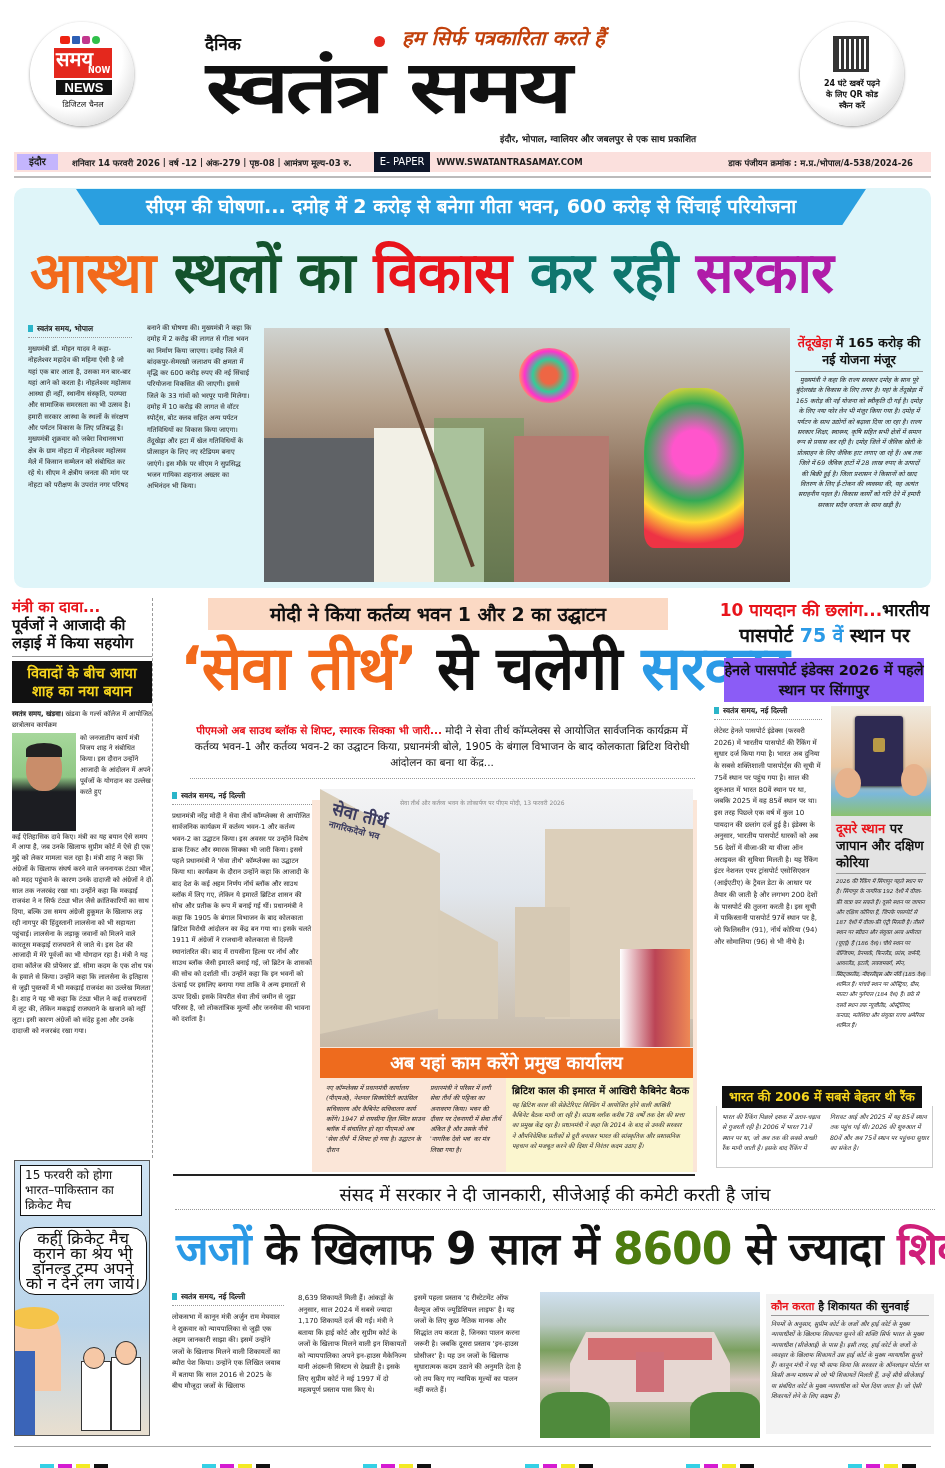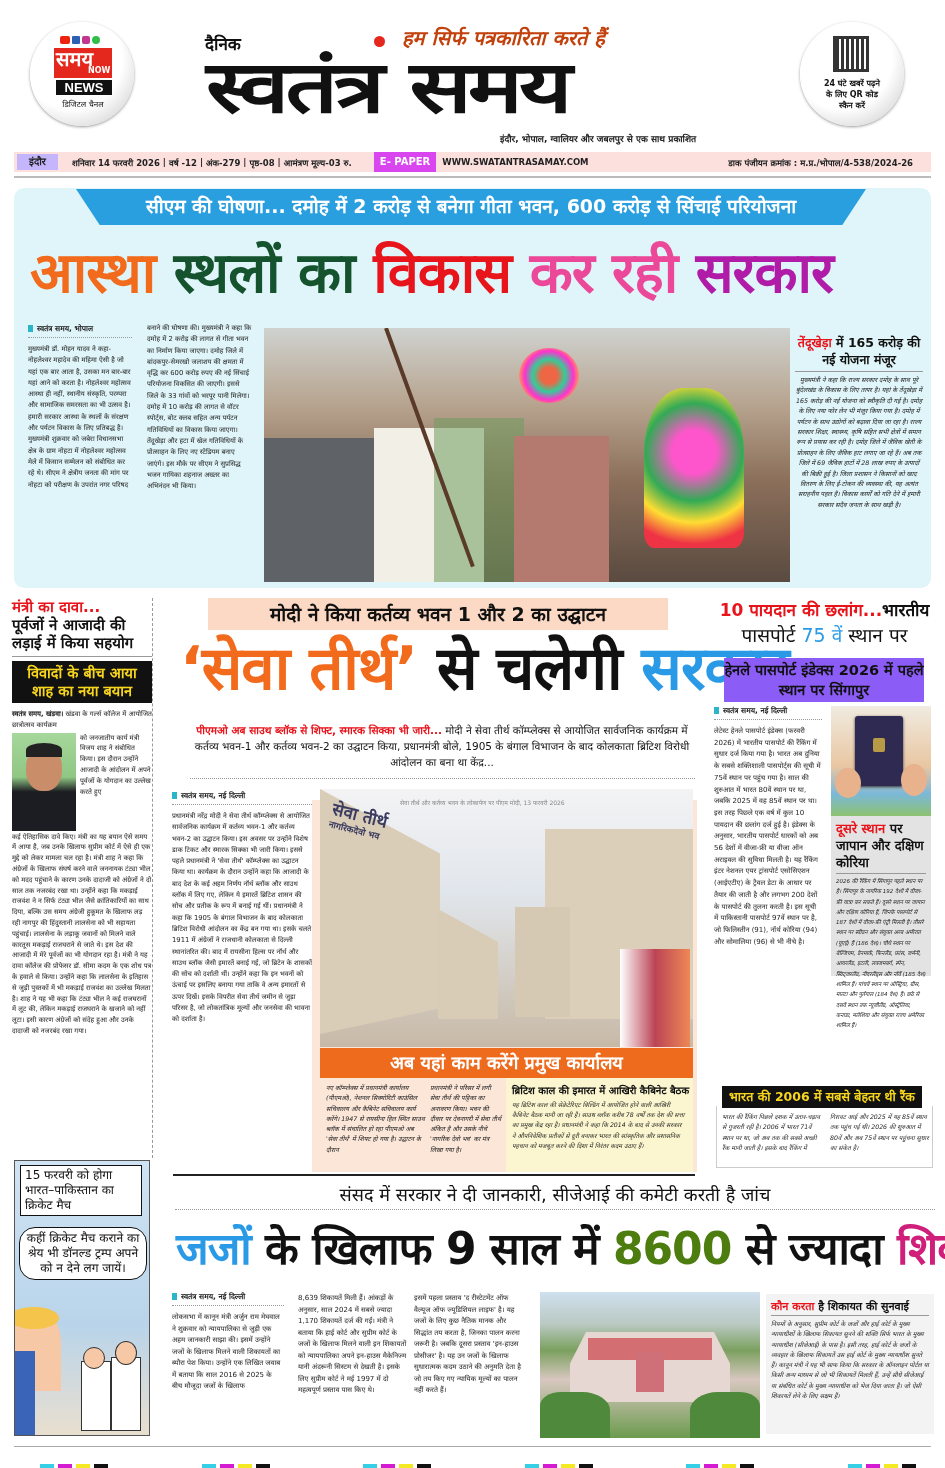--- a/index.html
+++ b/index.html
@@ -8,21 +8,21 @@
 .abs{position:absolute}
 .serif{font-family:"DejaVu Serif","Liberation Serif",serif}
 .col-text{font-size:7.2px;line-height:11px;color:#222;text-align:left;word-break:break-word}
 .byline{font-size:7.5px;font-weight:bold;color:#222;padding-bottom:4px;border-bottom:1px dotted #999;margin-bottom:6px;display:flex;align-items:center;gap:4px}
 .byline .sq{width:5px;height:7px;background:#2bb5c9;display:inline-block}
 .italic{font-style:italic}
 .photo{overflow:hidden}
 
 .logo-circle{border-radius:50%;background:radial-gradient(circle at 40% 35%,#fff 55%,#ddd 80%,#bbb 100%);box-shadow:0 1px 3px #999}
 .strip{background:#fbe0dd}
-.epaper{background:#d946ef;color:#fff;font-weight:bold}
+.epaper{background:#0f172a;color:#fff;font-weight:normal}
 
 .hl{font-weight:900;letter-spacing:-1px;white-space:nowrap}
 .dash-row span{display:inline-block;width:14px;height:4px;margin-right:4px}
 </style>
 </head>
 <body>
 
 <div class="abs logo-circle" style="left:30px;top:22px;width:104px;height:104px;">
   <div class="abs" style="left:30px;top:14px;display:flex;gap:2px;">
     <span style="width:10px;height:8px;background:#e21;border-radius:2px;display:block"></span>
@@ -70,21 +70,21 @@
 <div class="abs" style="left:14px;top:176px;width:917px;height:2px;background:#bbb"></div>
 
 <div class="abs" style="left:14px;top:188px;width:917px;height:400px;background:#dff5f9;border-radius:10px"></div>
 <div class="abs" style="left:76px;top:189px;width:790px;height:36px;background:#2a9fe0;clip-path:polygon(0 0,100% 0,97% 100%,3% 100%)"></div>
 <div class="abs" style="left:76px;top:193px;width:790px;text-align:center;color:#fff;font-size:19px;font-weight:bold;white-space:nowrap">सीएम की घोषणा... दमोह में 2 करोड़ से बनेगा गीता भवन, 600 करोड़ से सिंचाई परियोजना</div>
 
 <div class="abs hl" style="left:30px;top:238px;font-size:56px;line-height:70px;">
   <span style="color:#f26a1b">आस्था</span>
   <span style="color:#14532d">स्थलों का</span>
   <span style="color:#e8141b">विकास</span>
-  <span style="color:#ec4899">कर रही</span>
+  <span style="color:#0f766e">कर रही</span>
   <span style="color:#b01ca8">सरकार</span>
 </div>
 
 <div class="abs" style="left:28px;top:323px;width:104px">
   <div class="byline">
       <span class="sq"></span>
       <span>स्वतंत्र समय, भोपाल</span>
     </div>
   <div class="col-text" style="font-size:6.8px;line-height:11.3px">मुख्यमंत्री डॉ. मोहन यादव ने कहा-नोहलेश्वर महादेव की महिमा ऐसी है जो यहां एक बार आता है, उसका मन बार-बार यहां आने को करता है। नोहलेश्वर महोत्सव आस्था ही नहीं, स्थानीय संस्कृति, परम्परा और सामाजिक समरसता का भी उत्सव है। हमारी सरकार आस्था के स्थलों के संरक्षण और पर्यटन विकास के लिए प्रतिबद्ध है। मुख्यमंत्री शुक्रवार को जबेरा विधानसभा क्षेत्र के ग्राम नोहटा में नोहलेश्वर महोत्सव मेले में किसान सम्मेलन को संबोधित कर रहे थे। सीएम ने क्षेत्रीय जनता की मांग पर नोहटा को परीक्षण के उपरांत नगर परिषद</div>
 </div>
@@ -124,21 +124,21 @@
       <div style="position:absolute;left:14px;top:10px;width:36px;height:14px;border-radius:50% 50% 0 0;background:#222"></div>
     </div>
     <div class="col-text" style="font-size:6.8px;line-height:10.8px">को जनजातीय कार्य मंत्री विजय शाह ने संबोधित किया। इस दौरान उन्होंने आजादी के आंदोलन में अपने पूर्वजों के योगदान का उल्लेख करते हुए</div>
   </div>
   <div class="col-text" style="font-size:6.8px;line-height:10.8px;margin-top:1px">कई ऐतिहासिक दावे किए। मंत्री का यह बयान ऐसे समय में आया है, जब उनके खिलाफ सुप्रीम कोर्ट में ऐसे ही एक मुद्दे को लेकर मामला चल रहा है। मंत्री शाह ने कहा कि अंग्रेजों के खिलाफ संघर्ष करने वाले जननायक टंट्या भील को मदद पहुंचाने के कारण उनके दादाजी को अंग्रेजों ने दो साल तक नजरबंद रखा था। उन्होंने कहा कि मकड़ाई राजवंश ने न सिर्फ टंट्या भील जैसे क्रांतिकारियों का साथ दिया, बल्कि उस समय अंग्रेजी हुकूमत के खिलाफ लड़ रही नागपुर की हिंदुस्तानी लालसेना को भी सहायता पहुंचाई। लालसेना के लड़ाकू जवानों को मिलने वाले कारतूस मकड़ाई राजघराने से जाते थे। इस देश की आजादी में मेरे पूर्वजों का भी योगदान रहा है। मंत्री ने यह दावा कॉलेज की प्रोफेसर डॉ. सीमा कदम के एक शोध पत्र के हवाले से किया। उन्होंने कहा कि लालसेना के इतिहास से जुड़ी पुस्तकों में भी मकड़ाई राजवंश का उल्लेख मिलता है। शाह ने यह भी कहा कि टंट्या भील ने कई राजघरानों में लूट की, लेकिन मकड़ाई राजघराने के खजाने को नहीं लूटा। इसी कारण अंग्रेजों को संदेह हुआ और उनके दादाजी को नजरबंद रखा गया।</div>
 </div>
 <div class="abs" style="left:152px;top:598px;width:0;height:560px;border-left:1px dashed #999"></div>
 
 <div class="abs" style="left:14px;top:1160px;width:136px;height:276px;border:1px solid #555;background:linear-gradient(180deg,#cfe3f3 0%,#b9d4ea 60%,#e9dfcf 100%);overflow:hidden">
   <div class="abs" style="left:5px;top:4px;width:122px;background:#fff;border:1.5px solid #111;font-size:12px;line-height:15px;padding:2px 4px;color:#111">15 फरवरी को होगा भारत–पाकिस्तान का क्रिकेट मैच</div>
-  <div class="abs" style="left:4px;top:66px;width:128px;background:#fff;border:1.5px solid #111;border-radius:16px;font-size:12px;line-height:15px;padding:3px 3px;color:#111;text-align:center">कहीं क्रिकेट मैच कराने का श्रेय भी डॉनल्ड ट्रम्प अपने को न देने लग जायें।</div>
+  <div class="abs" style="left:4px;top:66px;width:128px;background:#fff;border:1.5px solid #111;border-radius:16px;font-size:16px;line-height:15px;padding:3px 3px;color:#111;text-align:center">कहीं क्रिकेट मैच कराने का श्रेय भी डॉनल्ड ट्रम्प अपने को न देने लग जायें।</div>
   <div class="abs" style="left:-4px;top:150px;width:50px;height:80px;border-radius:40% 40% 0 0;background:#f6c8a6"></div>
   <div class="abs" style="left:-6px;top:146px;width:50px;height:22px;border-radius:50%;background:#f5c44a"></div>
   <div class="abs" style="left:-4px;top:190px;width:24px;height:90px;background:#3a64b8"></div>
   <div class="abs" style="left:66px;top:200px;width:30px;height:70px;background:#fff;border:1px solid #333"></div>
   <div class="abs" style="left:68px;top:186px;width:22px;height:22px;border-radius:50%;background:#f6c8a6;border:1px solid #333"></div>
   <div class="abs" style="left:96px;top:196px;width:30px;height:74px;background:#fff;border:1px solid #333"></div>
   <div class="abs" style="left:100px;top:180px;width:22px;height:24px;border-radius:50%;background:#f6c8a6;border:1px solid #333"></div>
 </div>
 
 <div class="abs" style="left:208px;top:598px;width:460px;height:32px;background:#fbd9c4"></div>
@@ -181,21 +181,21 @@
 <div class="abs col-text italic" style="left:326px;top:1083px;width:100px;font-size:6.3px;line-height:10.3px">नए कॉम्प्लेक्स में प्रधानमंत्री कार्यालय (पीएमओ), नेशनल सिक्योरिटी काउंसिल सचिवालय और कैबिनेट सचिवालय कार्य करेंगे। 1947 से रायसीना हिल स्थित साउथ ब्लॉक में संचालित हो रहा पीएमओ अब 'सेवा तीर्थ' में शिफ्ट हो गया है। उद्घाटन के दौरान</div>
 <div class="abs col-text italic" style="left:430px;top:1083px;width:72px;font-size:6.3px;line-height:10.3px">प्रधानमंत्री ने परिसर में लगी सेवा तीर्थ की पट्टिका का अनावरण किया। भवन की दीवार पर देवनागरी में सेवा तीर्थ अंकित है और उसके नीचे 'नागरिक देवो भव' का मंत्र लिखा गया है।</div>
 <div class="abs" style="left:506px;top:1078px;width:187px;height:94px;background:#fbf6cf;padding:5px 6px">
   <div style="font-size:10px;font-weight:bold;color:#111;white-space:nowrap">ब्रिटिश काल की इमारत में आखिरी कैबिनेट बैठक</div>
   <div class="col-text italic" style="font-size:6.2px;line-height:10.2px;margin-top:3px">यह ब्रिटिश काल की सेक्रेटेरिएट बिल्डिंग में आयोजित होने वाली आखिरी कैबिनेट बैठक मानी जा रही है। साउथ ब्लॉक करीब 78 वर्षों तक देश की सत्ता का प्रमुख केंद्र रहा है। प्रधानमंत्री ने कहा कि 2014 के बाद से उनकी सरकार ने औपनिवेशिक प्रतीकों से दूरी बनाकर भारत की सांस्कृतिक और प्रशासनिक पहचान को मजबूत करने की दिशा में निरंतर कदम उठाए हैं।</div>
 </div>
 <div class="abs" style="left:173px;top:1174px;width:522px;height:2px;background:#222"></div>
 
 <div class="abs" style="left:712px;top:598px;width:225px;text-align:center;line-height:24px">
   <div style="white-space:nowrap"><span style="font-size:17px;font-weight:900;color:#e8141b">10 पायदान की छलांग...</span><span style="font-size:17px;font-weight:bold;color:#111">भारतीय</span></div>
-  <div style="white-space:nowrap;font-size:19px;font-weight:normal"><span>पासपोर्ट</span> <span style="color:#2b9ae6">75 वें</span> <span>स्थान पर</span></div>
+  <div style="white-space:nowrap;font-size:19px;font-weight:bold"><span>पासपोर्ट</span> <span style="color:#2b9ae6">75 वें</span> <span>स्थान पर</span></div>
 </div>
 <div class="abs" style="left:724px;top:658px;width:200px;height:44px;background:#8b5cf6;text-align:center;font-size:14.5px;font-weight:bold;line-height:20px;padding-top:2px;color:#111">हेनले पासपोर्ट इंडेक्स 2026 में पहले स्थान पर सिंगापुर</div>
 
 <div class="abs" style="left:714px;top:705px;width:108px">
   <div class="byline">
       <span class="sq"></span>
       <span>स्वतंत्र समय, नई दिल्ली</span>
     </div>
   <div class="col-text" style="font-size:7px;line-height:11.7px">लेटेस्ट हेनले पासपोर्ट इंडेक्स (फरवरी 2026) में भारतीय पासपोर्ट की रैंकिंग में सुधार दर्ज किया गया है। भारत अब दुनिया के सबसे शक्तिशाली पासपोर्ट्स की सूची में 75वें स्थान पर पहुंच गया है। साल की शुरुआत में भारत 80वें स्थान पर था, जबकि 2025 में वह 85वें स्थान पर था। इस तरह पिछले एक वर्ष में कुल 10 पायदान की छलांग दर्ज हुई है। इंडेक्स के अनुसार, भारतीय पासपोर्ट धारकों को अब 56 देशों में वीजा-फ्री या वीजा ऑन अराइवल की सुविधा मिलती है। यह रैंकिंग इंटर नेशनल एयर ट्रांसपोर्ट एसोसिएशन (आईएटीए) के ट्रैवल डेटा के आधार पर तैयार की जाती है और लगभग 200 देशों के पासपोर्ट की तुलना करती है। इस सूची में पाकिस्तानी पासपोर्ट 97वें स्थान पर है, जो फिलिस्तीन (91), नॉर्थ कोरिया (94) और सोमालिया (96) से भी नीचे है।</div>
 </div>

